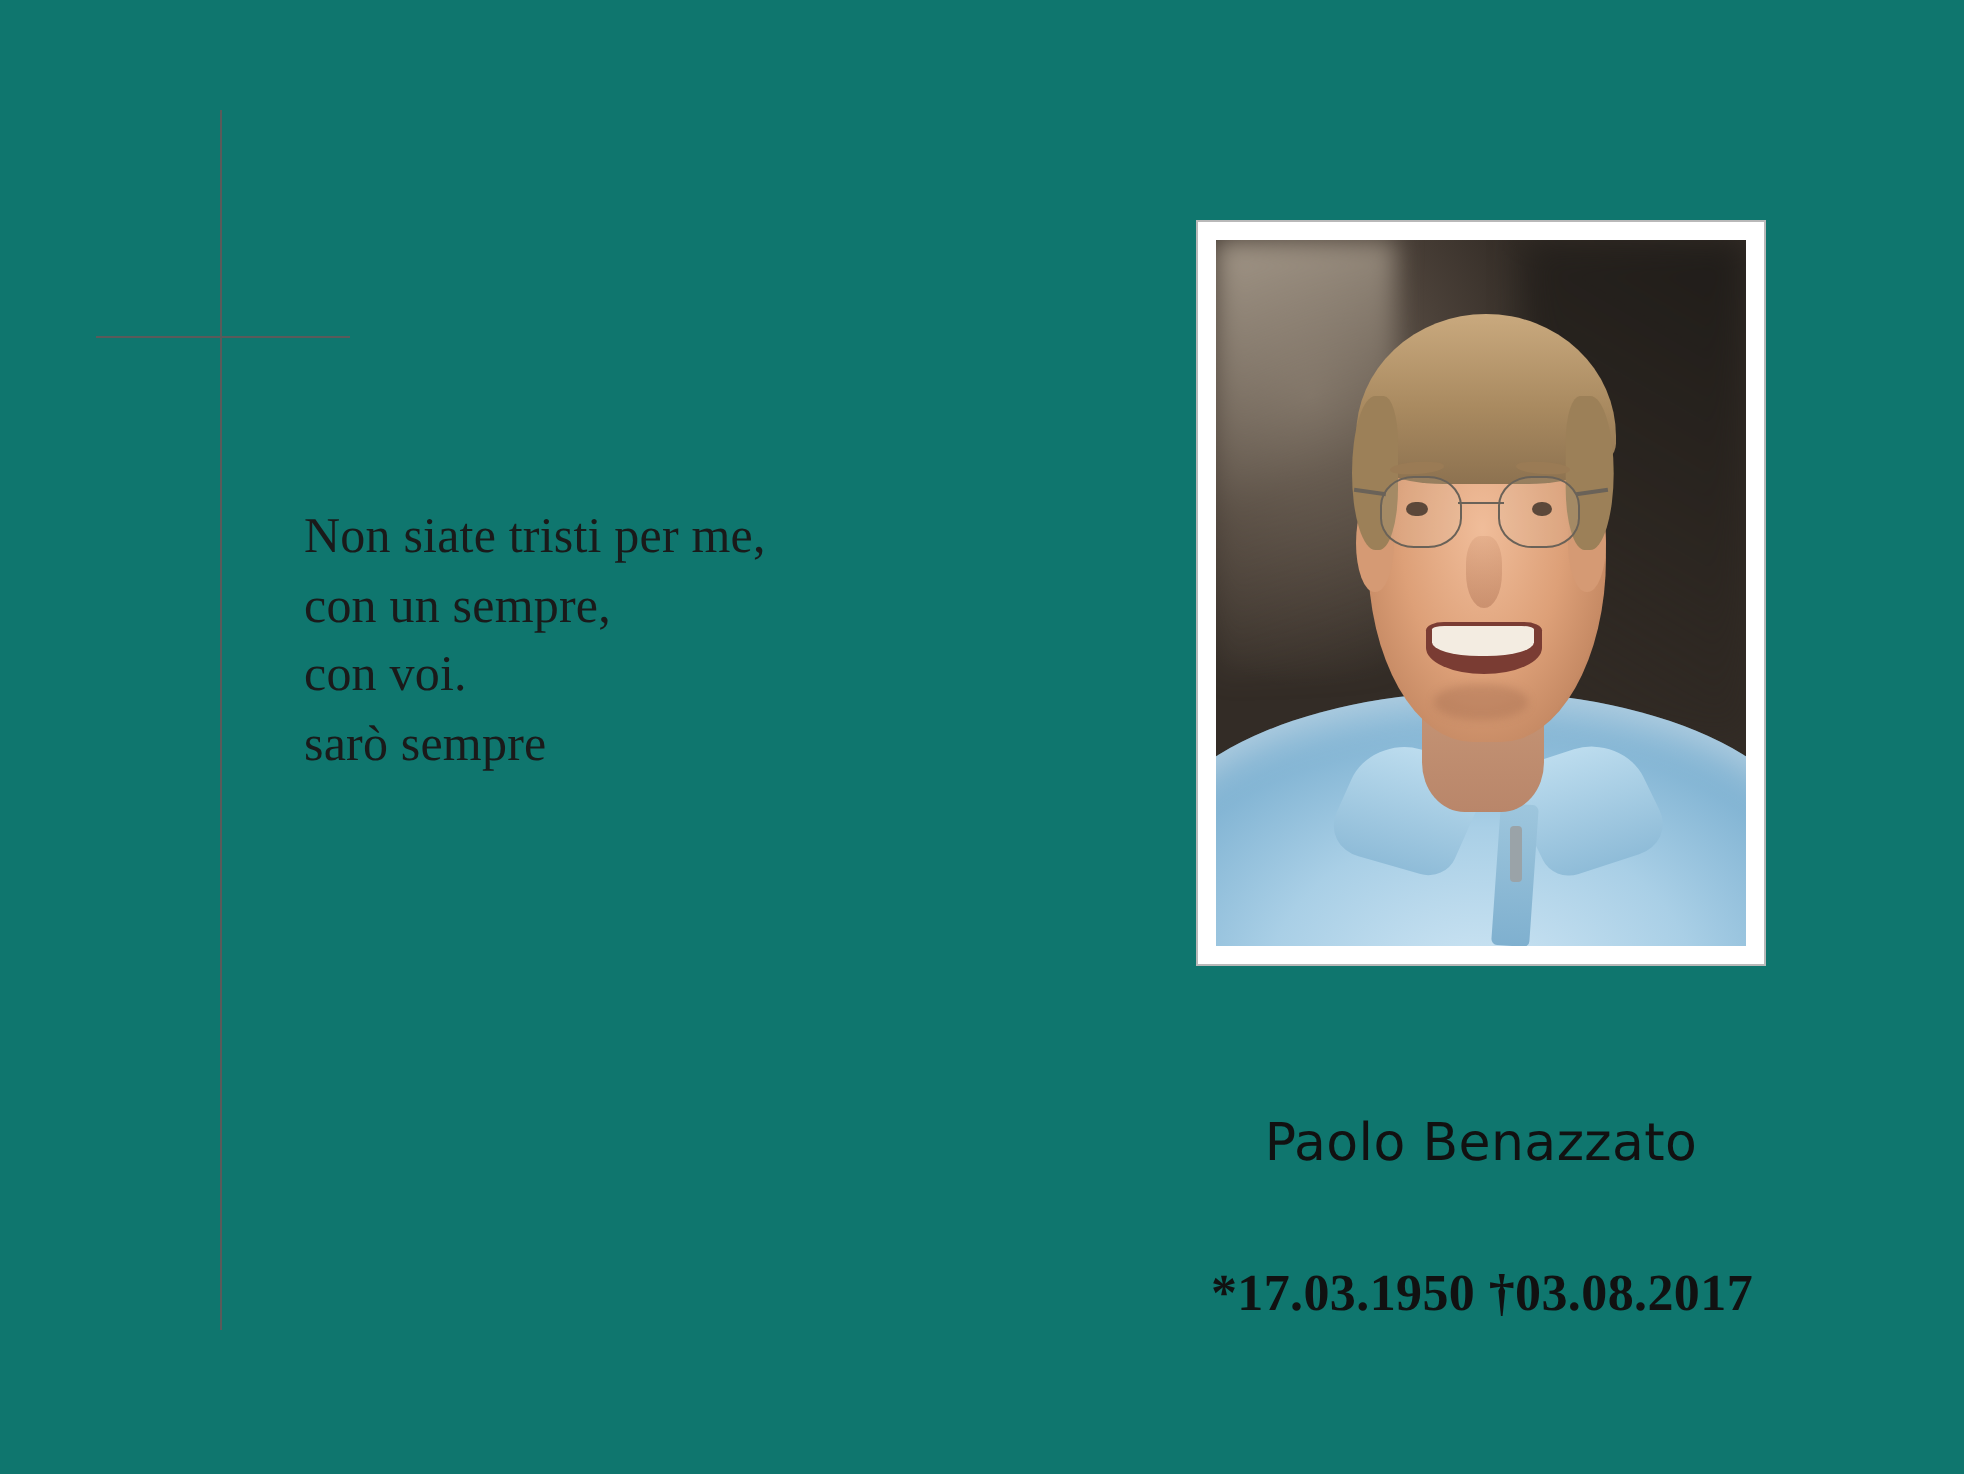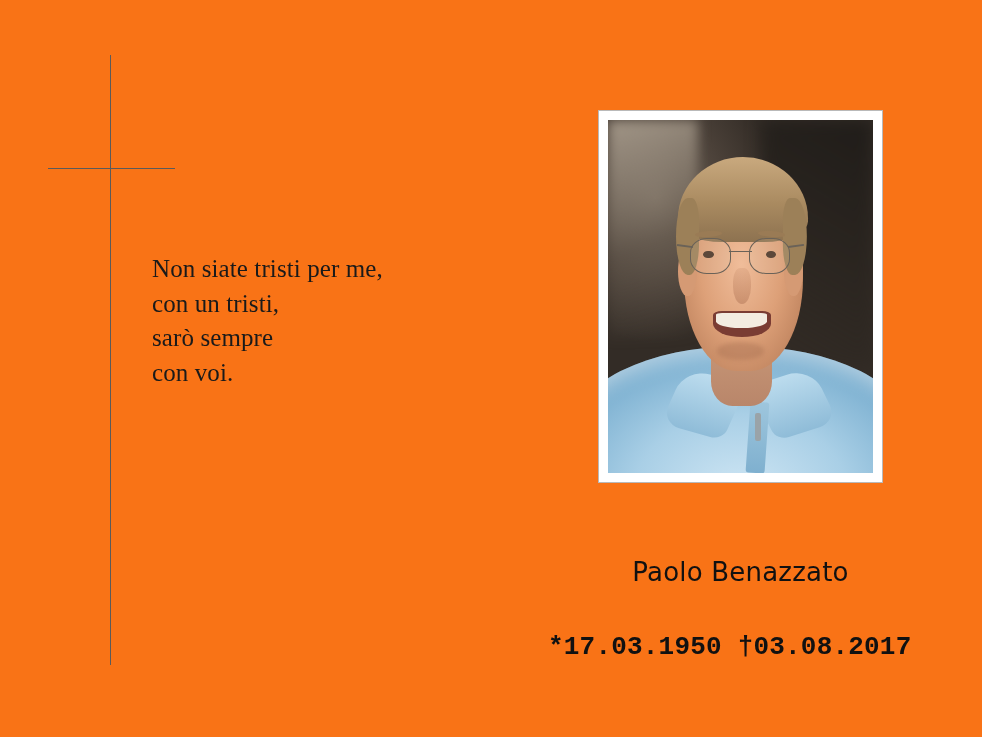--- a/index.html
+++ b/index.html
@@ -4,21 +4,21 @@
 <style>
   html, body {
     margin: 0;
     padding: 0;
     background: #ffffff;
   }
   #card {
     position: relative;
     width: 982px;
     height: 737px;
-    background: #f97316;
+    background: #0f766e;
     overflow: hidden;
     font-family: "Liberation Sans", sans-serif;
   }
 
   
   .cross-vertical {
     position: absolute;
     left: 110px;
     top: 55px;
     width: 1px;
@@ -299,41 +299,42 @@
     font-size: 26px;
     color: #111111;
     letter-spacing: 0.2px;
     white-space: nowrap;
   }
   .dates {
     position: absolute;
     left: 548px;
     top: 632px;
     width: 386px;
-    font-family: Liberation Mono, monospace;
+    text-align: center;
+    font-family: Liberation Serif, serif;
     font-size: 26px;
     font-weight: bold;
     color: #111111;
     letter-spacing: 0.2px;
     white-space: nowrap;
   }
 </style>
 </head>
 <body>
 
 <div id="card">
 
   <div class="cross-vertical"></div>
   <div class="cross-horizontal"></div>
 
   <div class="poem">
     <span class="poem-line">Non siate tristi per me,</span>
-    <span class="poem-line">con un tristi,</span>
+    <span class="poem-line">con un sempre,</span>
+    <span class="poem-line">con voi.</span>
     <span class="poem-line">sarò sempre</span>
-    <span class="poem-line">con voi.</span>
   </div>
 
   <div class="photo-frame">
     <div class="photo-inner">
       <div class="bg-room"></div>
       <div class="bg-light-left"></div>
       <div class="bg-dark-right"></div>
 
       <div class="shirt"></div>
       <div class="collar-left"></div>

